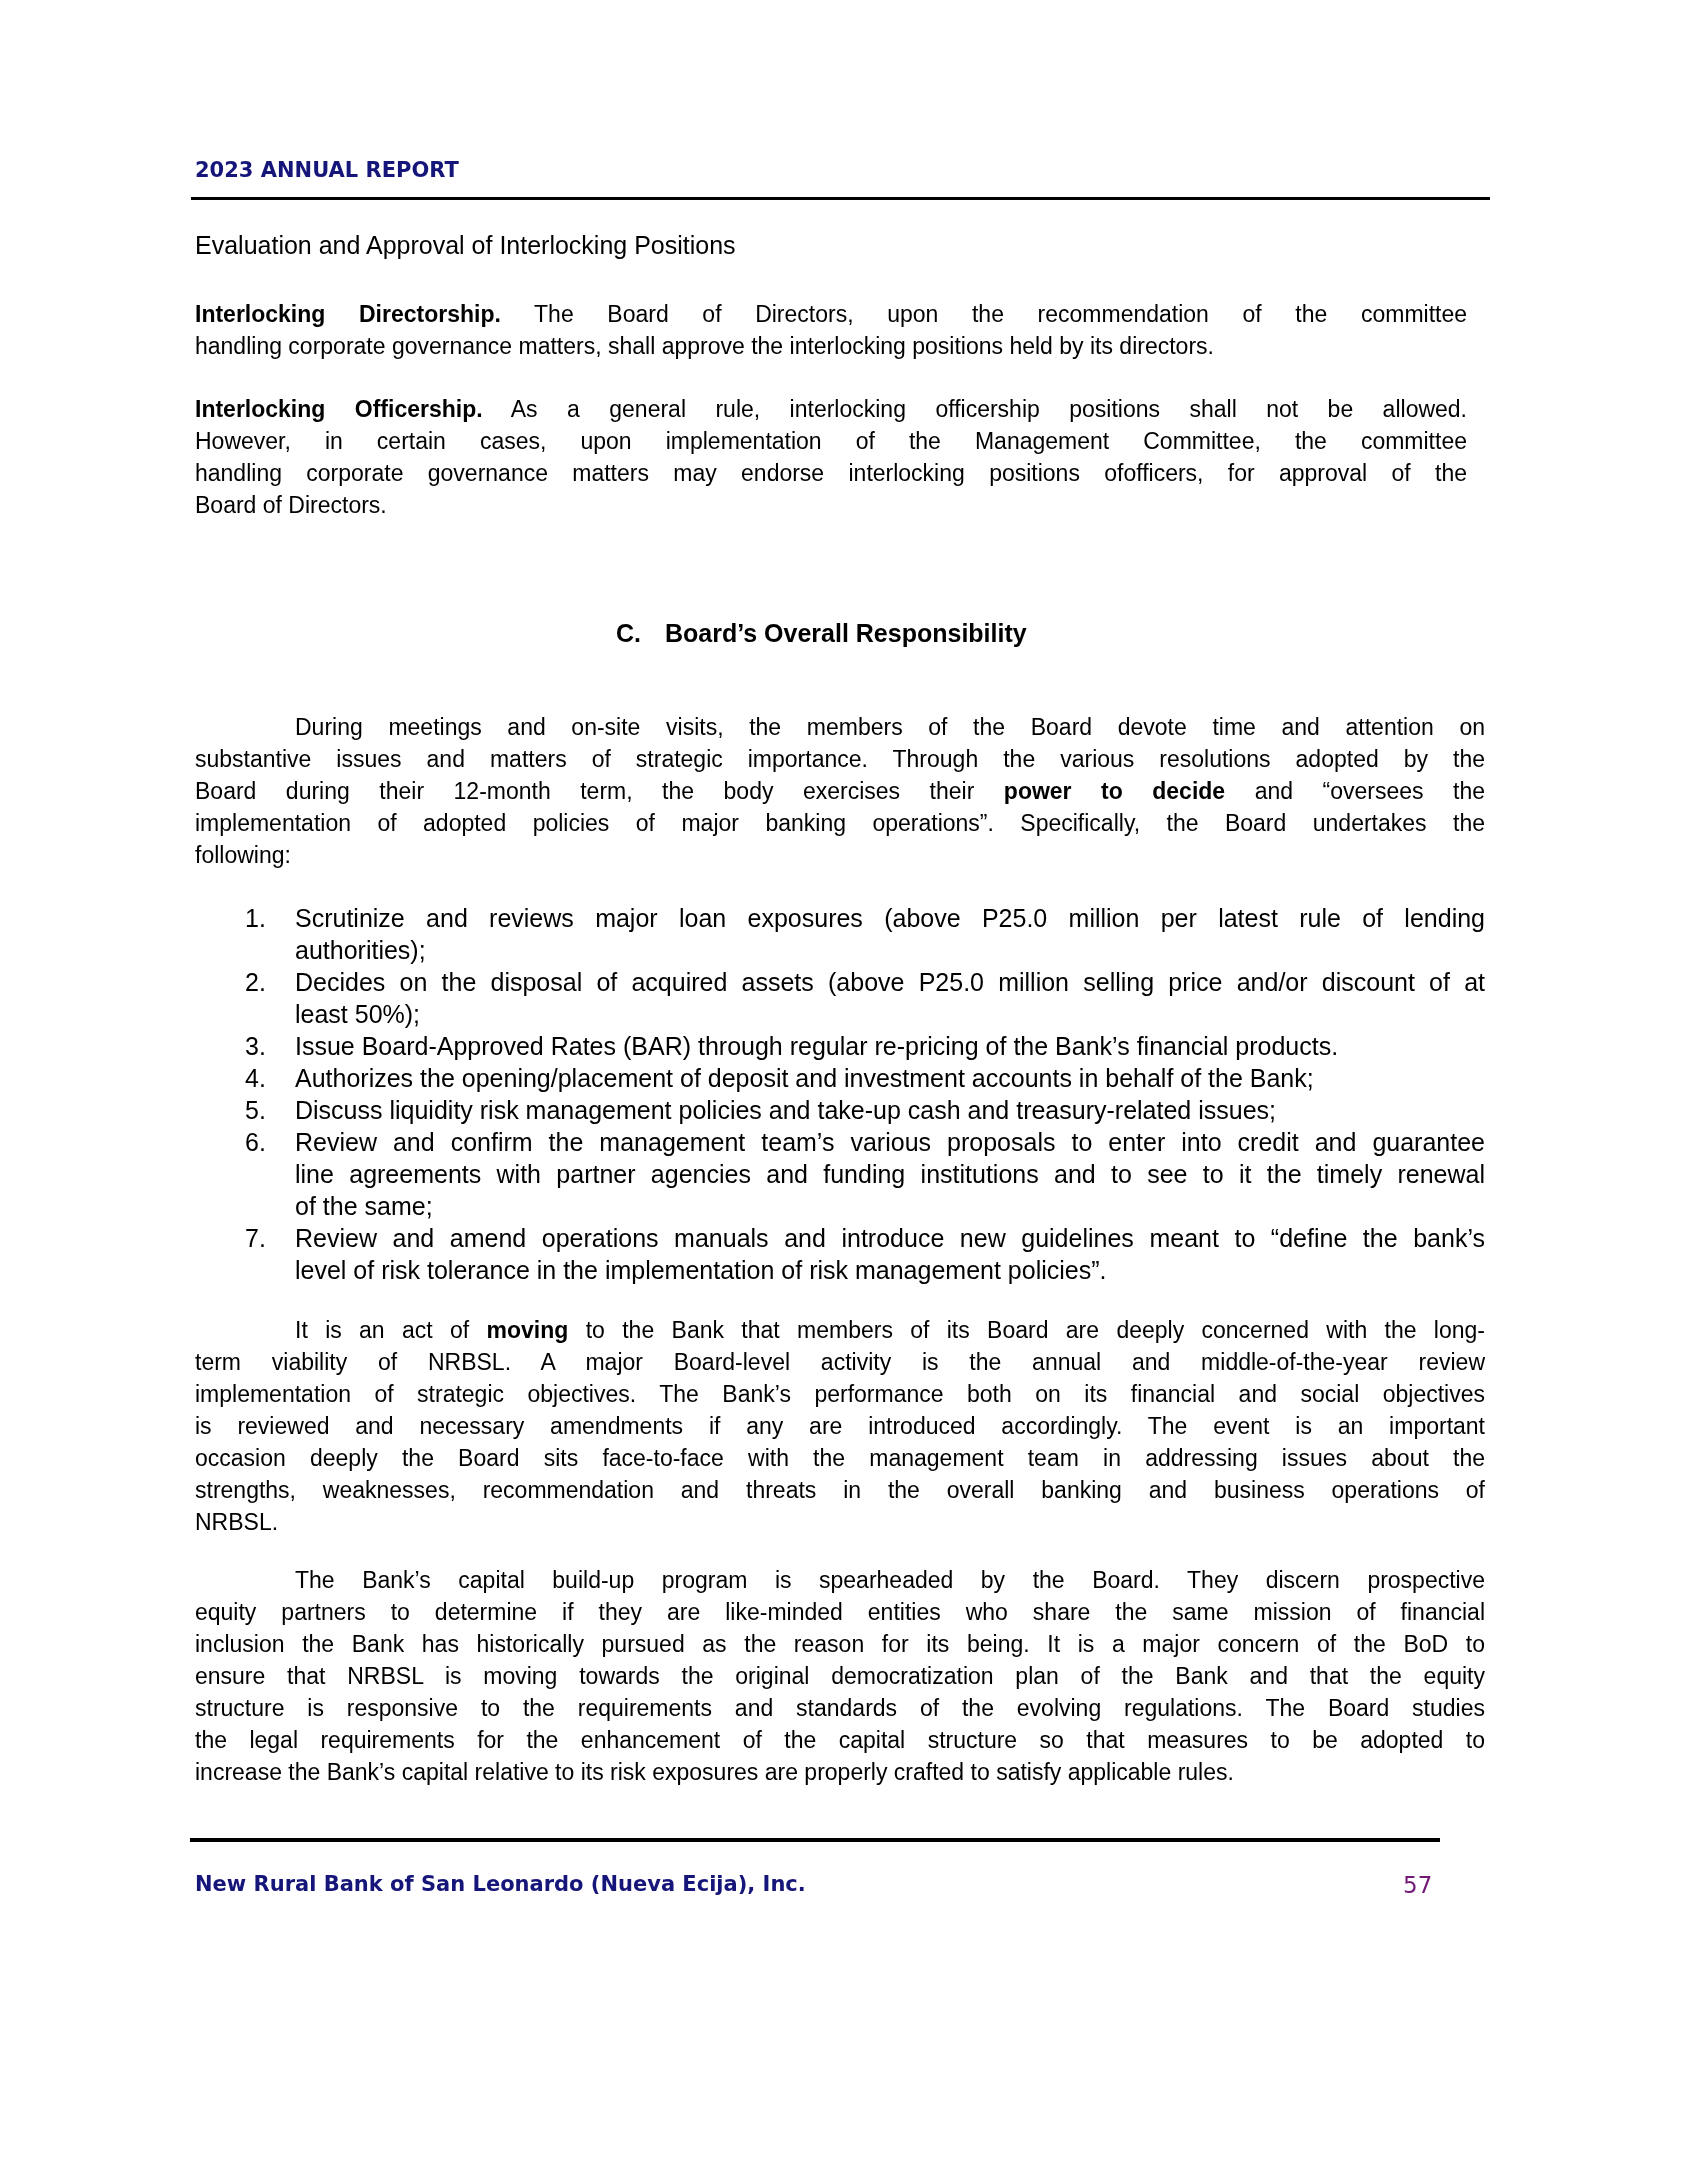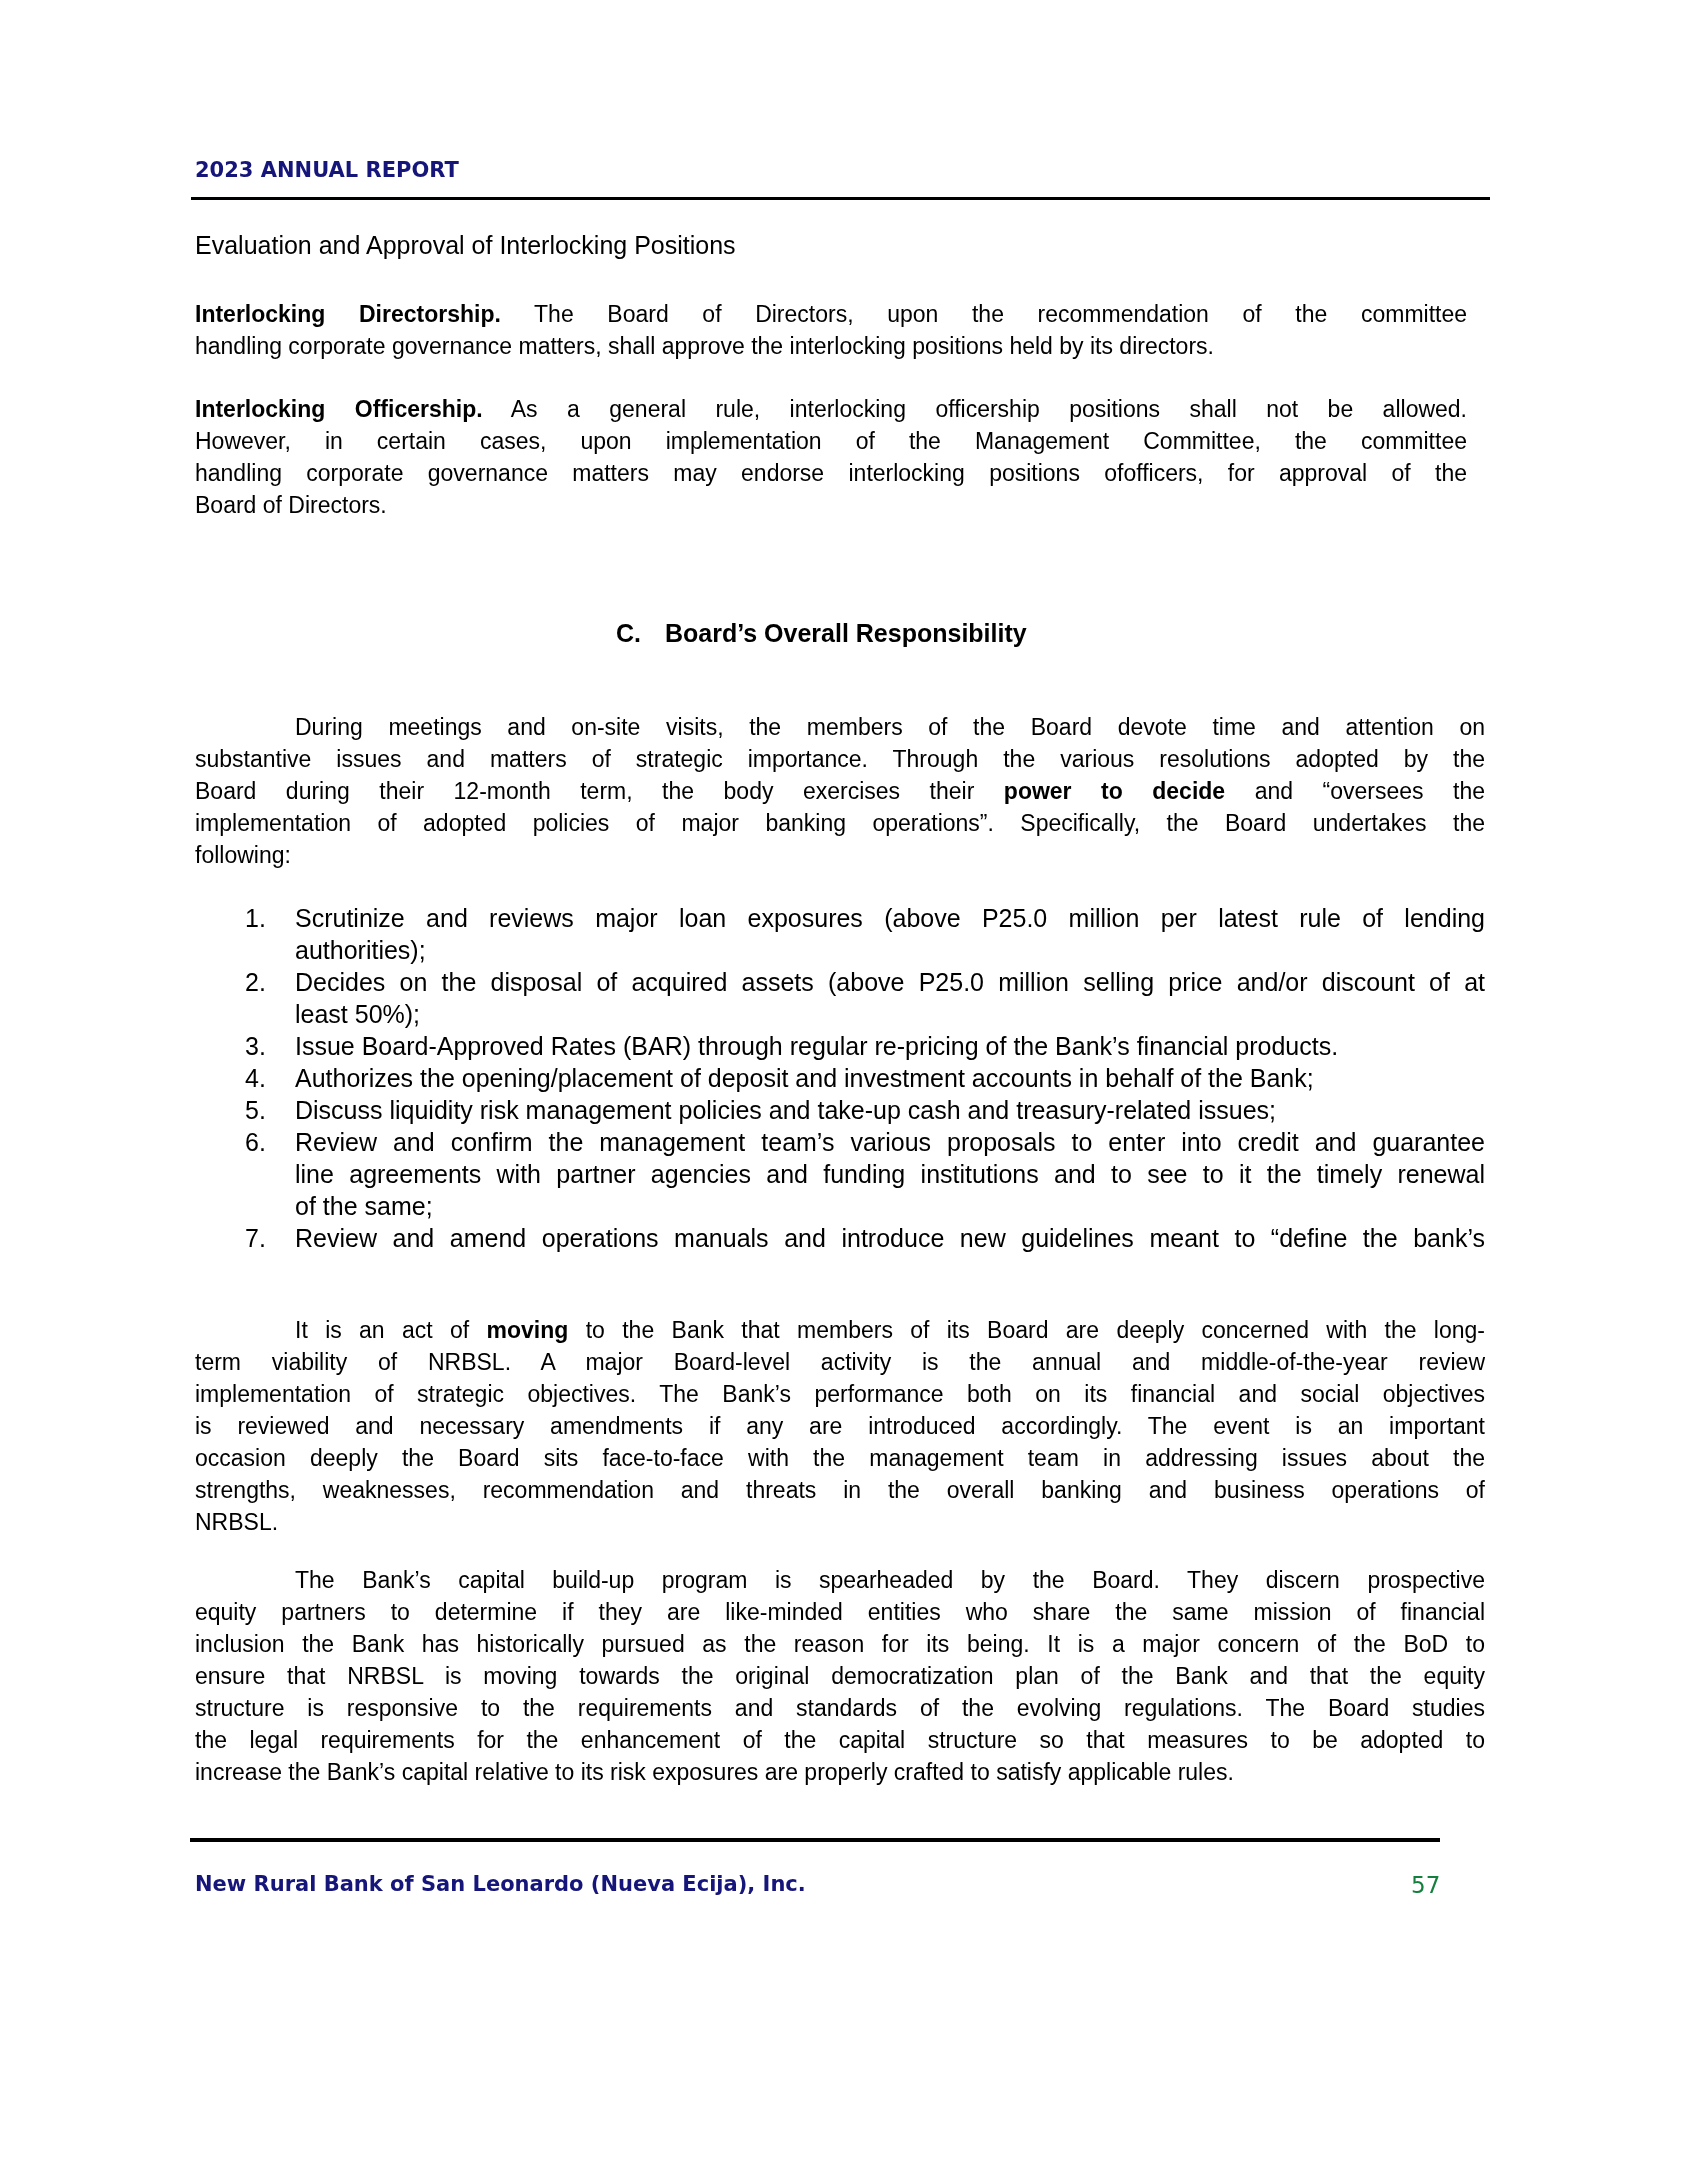--- a/index.html
+++ b/index.html
@@ -23,21 +23,21 @@
   .line b { font-weight: bold; }
 
   .list { position: absolute; left: 195px; top: 902px; width: 1290px; font-size: 25px; line-height: 32px; }
   .list-item { position: relative; padding-left: 100px; }
   .list-num { position: absolute; left: 50px; top: 0; }
 
   .footer-rule { position: absolute; left: 190px; top: 1838px; width: 1250px; height: 4px; background: #000; }
   .footer-left { position: absolute; left: 195px; top: 1872px; font-family: "DejaVu Sans", sans-serif;
                  font-weight: bold; font-size: 21px; color: #16167a; }
   .footer-page { position: absolute; left: 1403px; top: 1872px; font-family: "DejaVu Sans", sans-serif;
-                 font-size: 23px; color: #15803d; margin-left: 8px; }
+                 font-size: 23px; color: #701a75; }
 </style>
 </head>
 <body>
 
 <div class="page">
 
   <div class="running-header">2023 ANNUAL REPORT</div>
   <div class="header-rule"></div>
 
   <div class="heading" style="top:229px;">Evaluation and Approval of Interlocking Positions</div>
@@ -92,20 +92,21 @@
       </div>
       <div class="list-item">
         <span class="list-num">6.</span>
         <span class="line j">Review and confirm the management team’s various proposals to enter into credit and guarantee</span>
         <span class="line j">line agreements with partner agencies and funding institutions and to see to it the timely renewal</span>
         <span class="line">of the same;</span>
       </div>
       <div class="list-item">
         <span class="list-num">7.</span>
         <span class="line j">Review and amend operations manuals and introduce new guidelines meant to “define the bank’s</span>
+        <span class="line">level of risk tolerance in the implementation of risk management policies”.</span>
       </div>
     </div>
 
   <div class="para" style="left:195px; top:1314px; width:1290px;">
       <span class="line j" style="padding-left: 100px;"><span>It is an act of </span><b>moving</b><span> to the Bank that members of its Board are deeply concerned with the long-</span></span>
       <span class="line j"><span>term viability of NRBSL. A major Board-level activity is the annual and middle-of-the-year review</span></span>
       <span class="line j"><span>implementation of strategic objectives. The Bank’s performance both on its financial and social objectives</span></span>
       <span class="line j"><span>is reviewed and necessary amendments if any are introduced accordingly. The event is an important</span></span>
       <span class="line j"><span>occasion deeply the Board sits face-to-face with the management team in addressing issues about the</span></span>
       <span class="line j"><span>strengths, weaknesses, recommendation and threats in the overall banking and business operations of</span></span>

